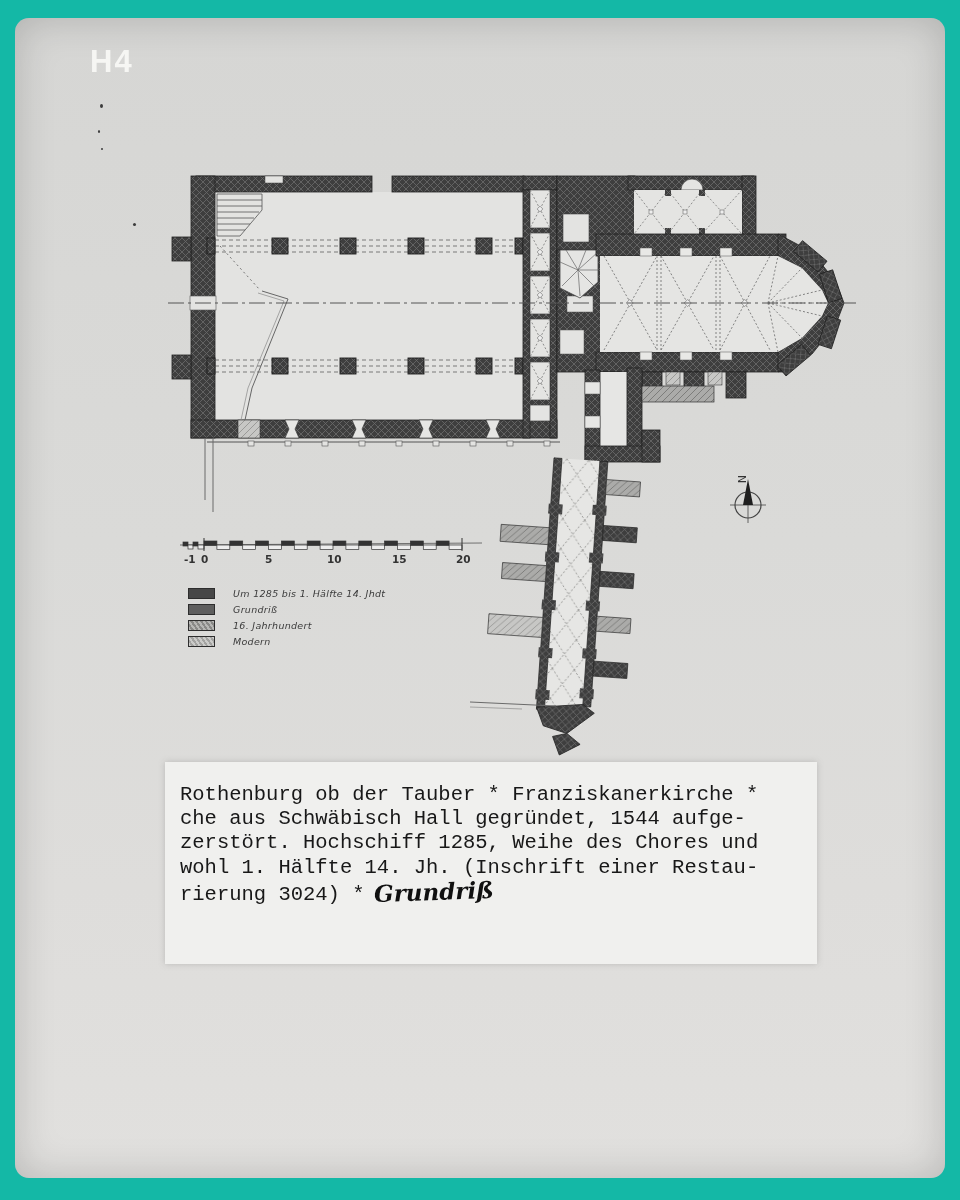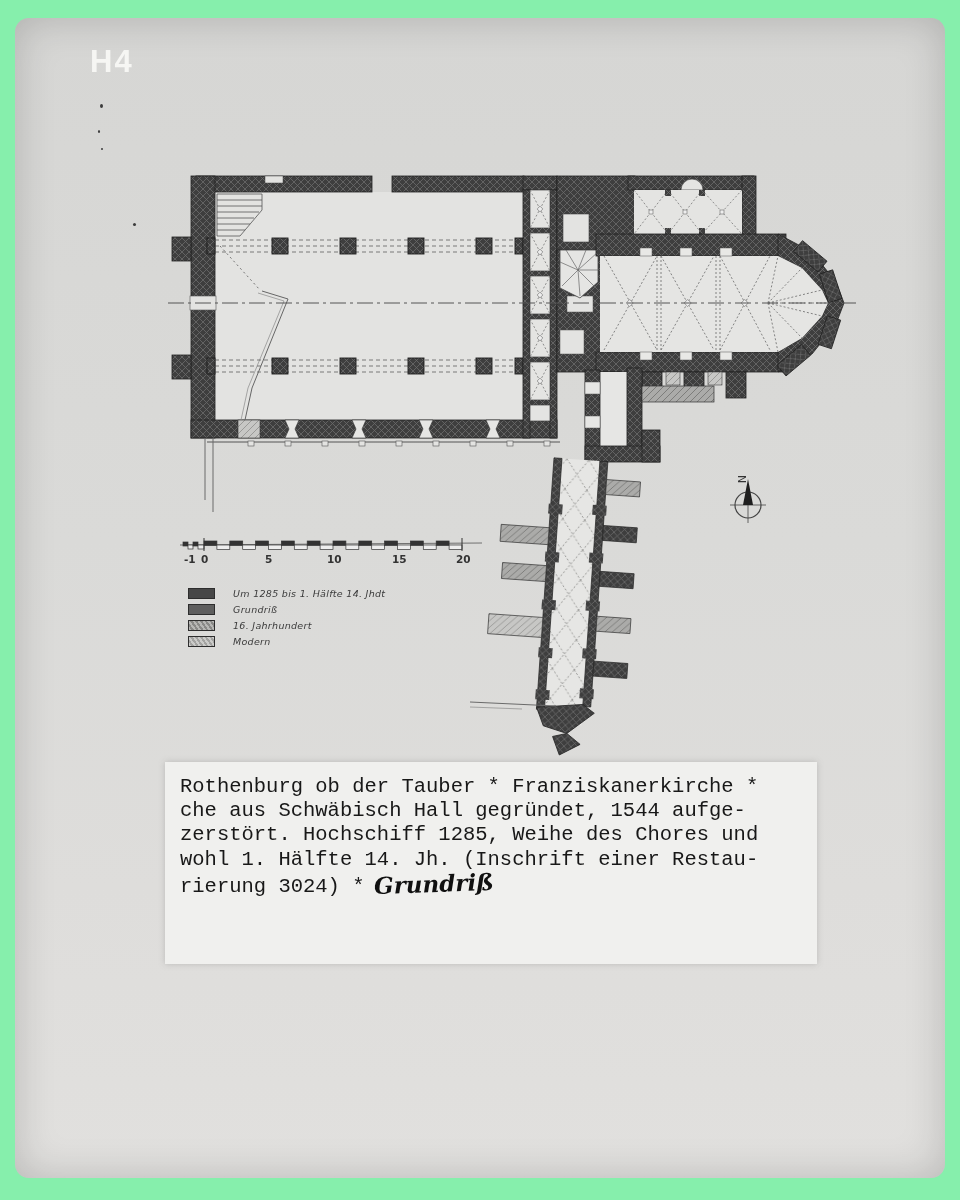--- a/index.html
+++ b/index.html
@@ -1,16 +1,16 @@
 <!DOCTYPE html>
 <html><head>
 <meta charset="utf-8">
 <style>
   html,body{margin:0;padding:0;background:#000;}
-  .stage{position:relative;width:960px;height:1200px;background:#86efac;overflow:hidden;
+  .stage{position:relative;width:960px;height:1200px;background:#14b8a6;overflow:hidden;
          font-family:"Liberation Sans",sans-serif;}
   .photo{position:absolute;left:15px;top:18px;width:930px;height:1160px;border-radius:14px;
          background:linear-gradient(180deg,#d6d6d4 0%,#dadad8 45%,#dedddb 75%,#e1e0de 100%);
          overflow:hidden;box-shadow:inset 0 0 40px rgba(0,0,0,0.18);}
   .h4{position:absolute;left:75px;top:26px;font-size:31px;font-weight:bold;
       color:rgba(252,252,250,0.82);letter-spacing:2px;}
   .speck{position:absolute;background:#3c3c3c;border-radius:50%;}
   svg.plan{position:absolute;left:145px;top:142px;}
   
   .legend{position:absolute;left:173px;top:567px;}
@@ -18,21 +18,21 @@
   .legend-swatch{width:25px;height:9px;border:1px solid #2d2d2d;margin-right:11px;}
   .sw1{background:#474747;}
   .sw2{background:#5e5e5e;}
   .sw3{background:repeating-linear-gradient(55deg,#b6b6b4 0 2px,#898987 2px 4px);}
   .sw4{background:repeating-linear-gradient(55deg,#cbcbc9 0 2px,#a3a3a1 2px 4px);}
   .legend-label{font-family:"DejaVu Sans",sans-serif;font-style:italic;font-size:9.5px;
       color:#3b3b3b;letter-spacing:0.3px;white-space:nowrap;}
   
   .caption{position:absolute;left:150px;top:744px;width:652px;height:202px;
       background:#f0f0ee;box-shadow:0 0 6px rgba(120,120,120,0.35);}
-  .caption-inner{padding:13px 0 0 15px;}
+  .caption-inner{padding:13px 0 0 15px;margin-top:8px;}
   .caption-line{font-family:"Liberation Mono",monospace;font-size:20.5px;line-height:24.2px;
       color:#181818;white-space:pre;}
   .handwritten{font-family:"DejaVu Serif",serif;font-style:italic;font-weight:bold;
       font-size:23px;color:#101010;display:inline-block;transform:rotate(-2deg);margin-left:9px;}
 </style>
 </head>
 <body>
 
 <div class="stage">
   <div class="photo">

